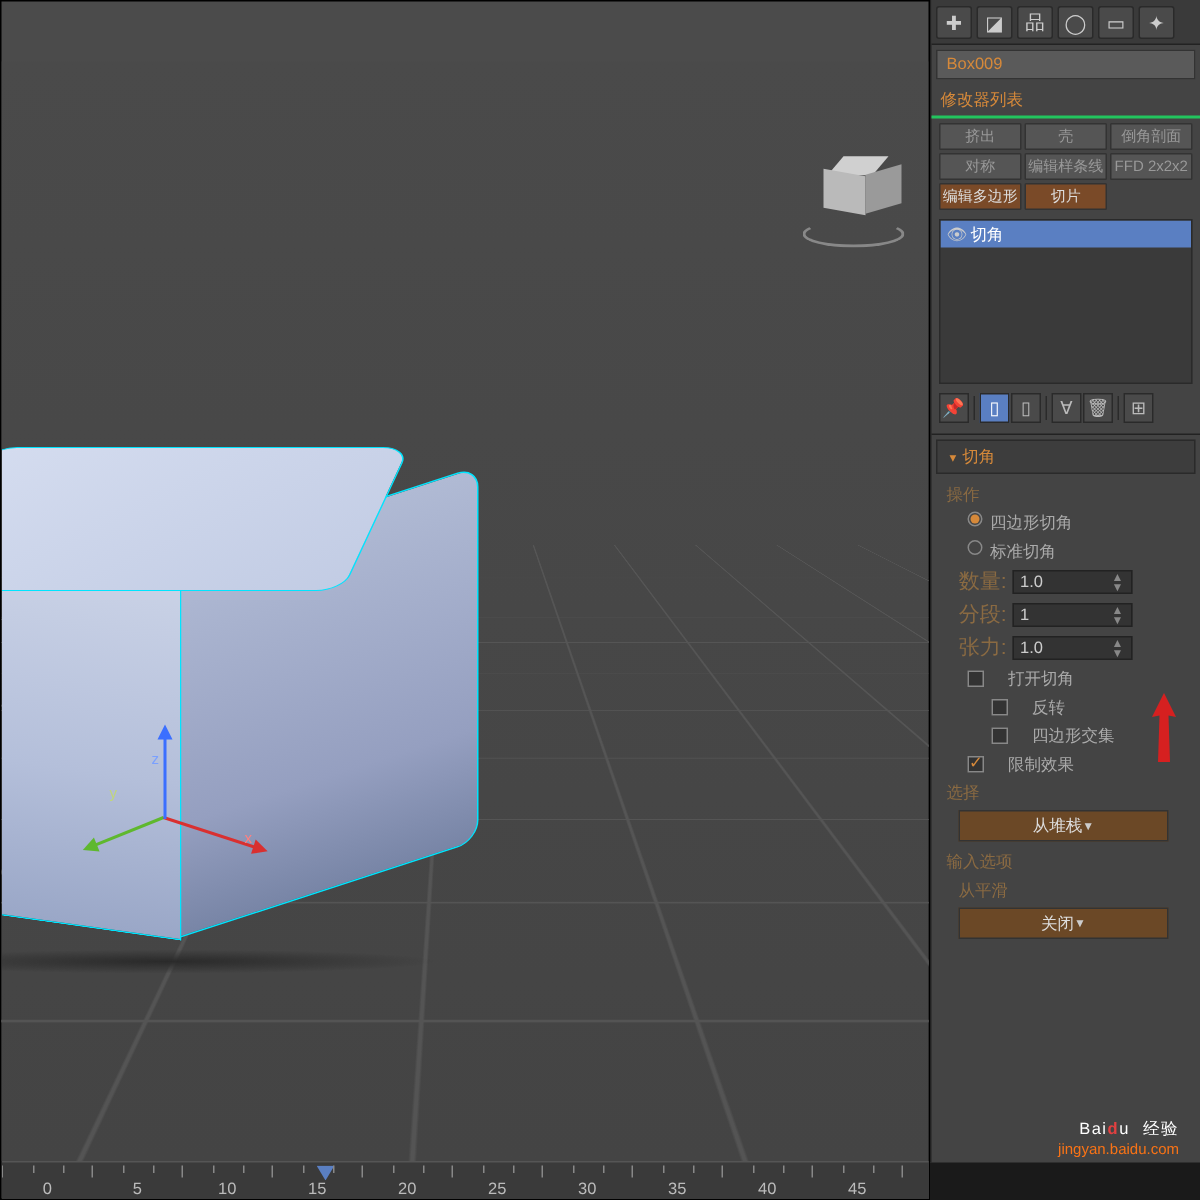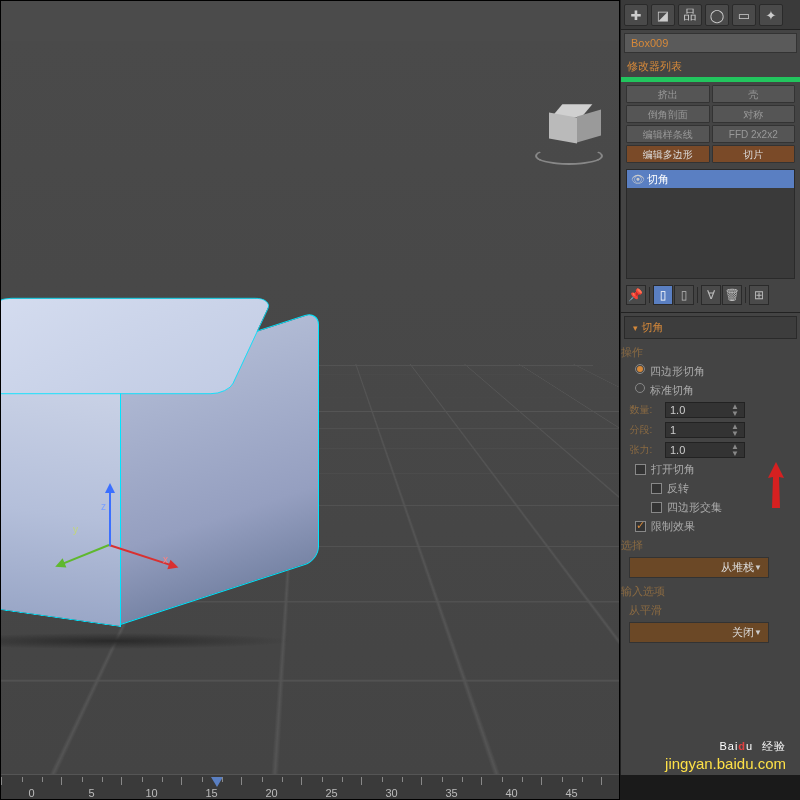--- a/index.html
+++ b/index.html
@@ -38,55 +38,55 @@
 .ruler-tick span{position:absolute;top:10px;left:50%;transform:translateX(-50%)}
 .ruler-tick::before,.ruler-tick::after{content:"";position:absolute;top:0;width:1px;height:5px;background:#888}
 .ruler-tick::before{left:20px}.ruler-tick::after{left:40px}
 .ruler-cursor{position:absolute;left:210px;top:2px;width:12px;height:10px;background:#5a7fc2;clip-path:polygon(0 0,100% 0,50% 100%)}
 
 
 .panel{width:180px;background:#444;border-left:1px solid #222;display:flex;flex-direction:column;height:775px;margin-top:0}
 .tabrow{display:flex;gap:3px;padding:4px 3px 3px;background:#3a3a3a;border-bottom:1px solid #222}
 .tabrow .t{width:24px;height:22px;background:#4a4a4a;border:1px solid #2a2a2a;display:flex;align-items:center;justify-content:center;color:#ccc;border-radius:2px;font-size:13px}
 .obj-name{background:#5a5a5a;color:#d6893a;padding:3px 6px;margin:3px;border:1px solid #333;font-size:11px}
-.section-h{color:#d6893a;padding:3px 6px;font-size:11px;border-bottom:5px solid #22c55e}
-.btn-grid{display:grid;grid-template-columns:1fr 1fr;gap:2px;padding:3px 5px}
+.section-h{color:#d6893a;padding:3px 6px;font-size:11px;border-bottom:2px solid #22c55e}
+.btn-grid{display:grid;grid-template-columns:1fr 1fr 1fr;gap:2px;padding:3px 5px}
 .btn{background:#555;border:1px solid #333;color:#999;text-align:center;padding:2px 0;font-size:10px;height:18px;line-height:13px;border-radius:1px}
 .btn.orange{background:#7a4a28;color:#ddd}
 .stack{margin:3px 5px;border:1px solid #2a2a2a;background:#3a3a3a;height:110px;overflow:hidden}
 .stack-row{display:flex;align-items:center;padding:2px 4px;color:#ccc;font-size:11px;height:18px}
 .stack-row.sel{background:#5a7fc2;color:#fff}
 .stack-row .eye{width:16px;color:#ccc}
 .stack-toolbar{display:flex;gap:1px;padding:3px 5px;align-items:center}
 .st-btn{width:20px;height:20px;background:#4a4a4a;border:1px solid #2a2a2a;display:flex;align-items:center;justify-content:center;color:#bbb;font-size:12px}
 .st-btn.active{background:#5a7fc2;color:#fff}
 .st-sep{width:1px;height:16px;background:#2a2a2a;margin:0 2px}
 .scroll-area{flex:1;overflow-y:auto;border-top:1px solid #222;margin-top:4px}
 .rollup-h{background:#3d3d3d;color:#d6893a;padding:3px 8px;border:1px solid #2a2a2a;margin:3px 3px 0;display:flex;align-items:center;gap:4px}
 .rollup-h::before{content:"▾";font-size:9px;color:#d6893a}
-.rollup-body{padding:4px 0;color:#8a6a42}
+.rollup-body{padding:4px 10px;color:#8a6a42}
 .rlabel{color:#8a6a42;font-size:11px;padding:2px 0}
 .radio-row{display:flex;align-items:flex-start;gap:5px;padding:2px 0 2px 14px;color:#aaa;font-size:11px}
 .radio{width:10px;height:10px;border:1px solid #888;border-radius:50%;display:inline-block;position:relative}
 .radio.on::after{content:"";position:absolute;inset:1px;background:#d6893a;border-radius:50%}
 .param-row{display:flex;align-items:center;gap:4px;padding:2px 0}
-.param-row .pl{width:40px;color:#8a6a42;font-size:10px;text-align:center}
+.param-row .pl{width:40px;color:#8a6a42;font-size:14px;text-align:right}
 .spinner{flex:1;background:#333;border:1px solid #222;color:#ccc;padding:1px 4px;font-size:10px;height:16px;display:flex;align-items:center;justify-content:space-between;max-width:80px}
 .spinner .arr{width:10px;color:#888;font-size:8px;line-height:7px;text-align:center}
-.check-row{display:flex;align-items:center;gap:5px;padding:2px 0 2px 14px;color:#aaa;font-size:11px}
+.check-row{display:flex;align-items:center;gap:16px;padding:2px 0 2px 14px;color:#aaa;font-size:11px}
 .check{width:11px;height:11px;border:1px solid #888;display:inline-block;position:relative;background:#333}
 .check.on::after{content:"✓";position:absolute;top:-3px;left:0;color:#d6893a;font-size:11px}
-.dropdown{background:#6b4826;border:1px solid #333;color:#ddd;padding:2px 6px;margin:2px 16px 4px 8px;font-size:11px;display:flex;justify-content:flex-end;align-items:center;width:140px}
+.dropdown{background:#6b4826;border:1px solid #333;color:#ddd;padding:2px 6px;margin:2px 16px 4px 8px;font-size:11px;display:flex;justify-content:center;align-items:center;width:140px}
 .dropdown .dd-arr{font-size:8px;color:#ccc}
 .red-arrow{position:absolute;right:12px;top:460px;width:24px;height:50px;z-index:20}
 .red-arrow svg{width:100%;height:100%}
 .watermark{position:absolute;right:14px;bottom:28px;color:#fff;text-align:right;z-index:30}
 .watermark .big{font-size:28px;font-weight:500;letter-spacing:1px}
 .watermark .big b{color:#e24040}
-.watermark .small{font-size:15px;color:#fde047;margin-top:-2px}
+.watermark .small{font-size:10px;color:#f97316;margin-top:-2px}
 </style>
 </head>
 <body>
 
 <div class="main">
   <div class="viewport">
     <div class="viewport-inner">
       <div class="grid"></div>
       <div class="box3d">
         <div class="shadow"></div>

